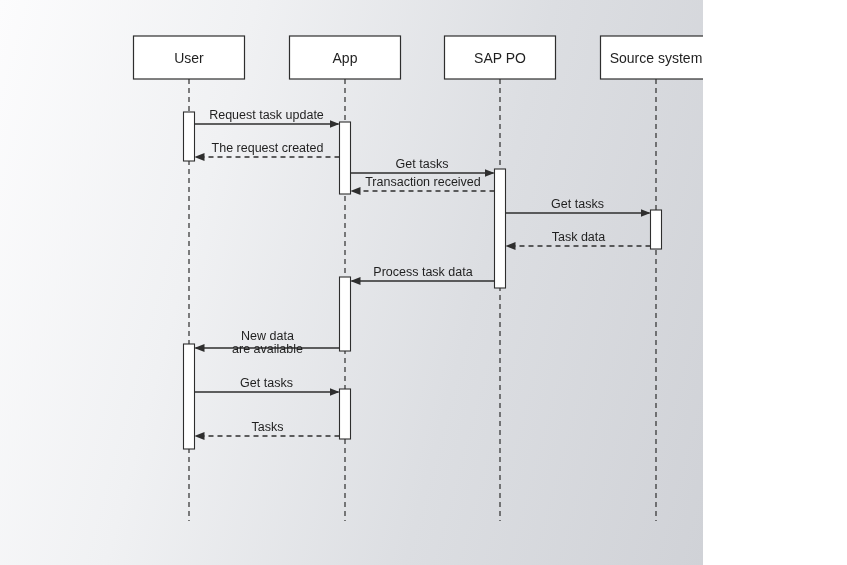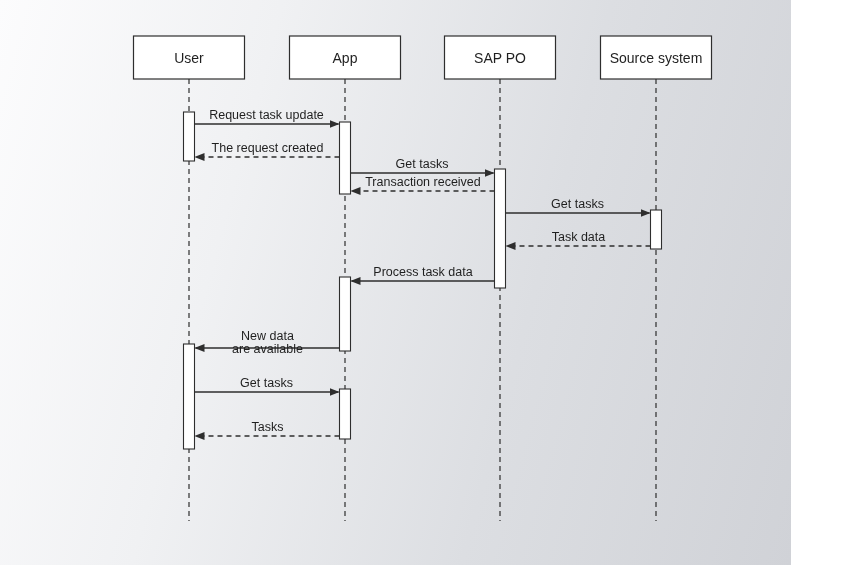--- a/index.html
+++ b/index.html
@@ -2,21 +2,21 @@
 <html><head>
 <meta charset="utf-8">
 <style>
   html, body {
     margin: 0;
     padding: 0;
     font-family: "Liberation Sans", sans-serif;
   }
   .canvas {
     position: relative;
-    width: 791px;
+    width: 703px;
     height: 565px;
     overflow: hidden;
     background: linear-gradient(105deg, #fcfcfd 0%, #f0f1f3 30%, #dcdee2 65%, #d0d2d7 100%);
   }
   svg {
     display: block;
   }
   svg text {
     font-family: "Liberation Sans", sans-serif;
   }

